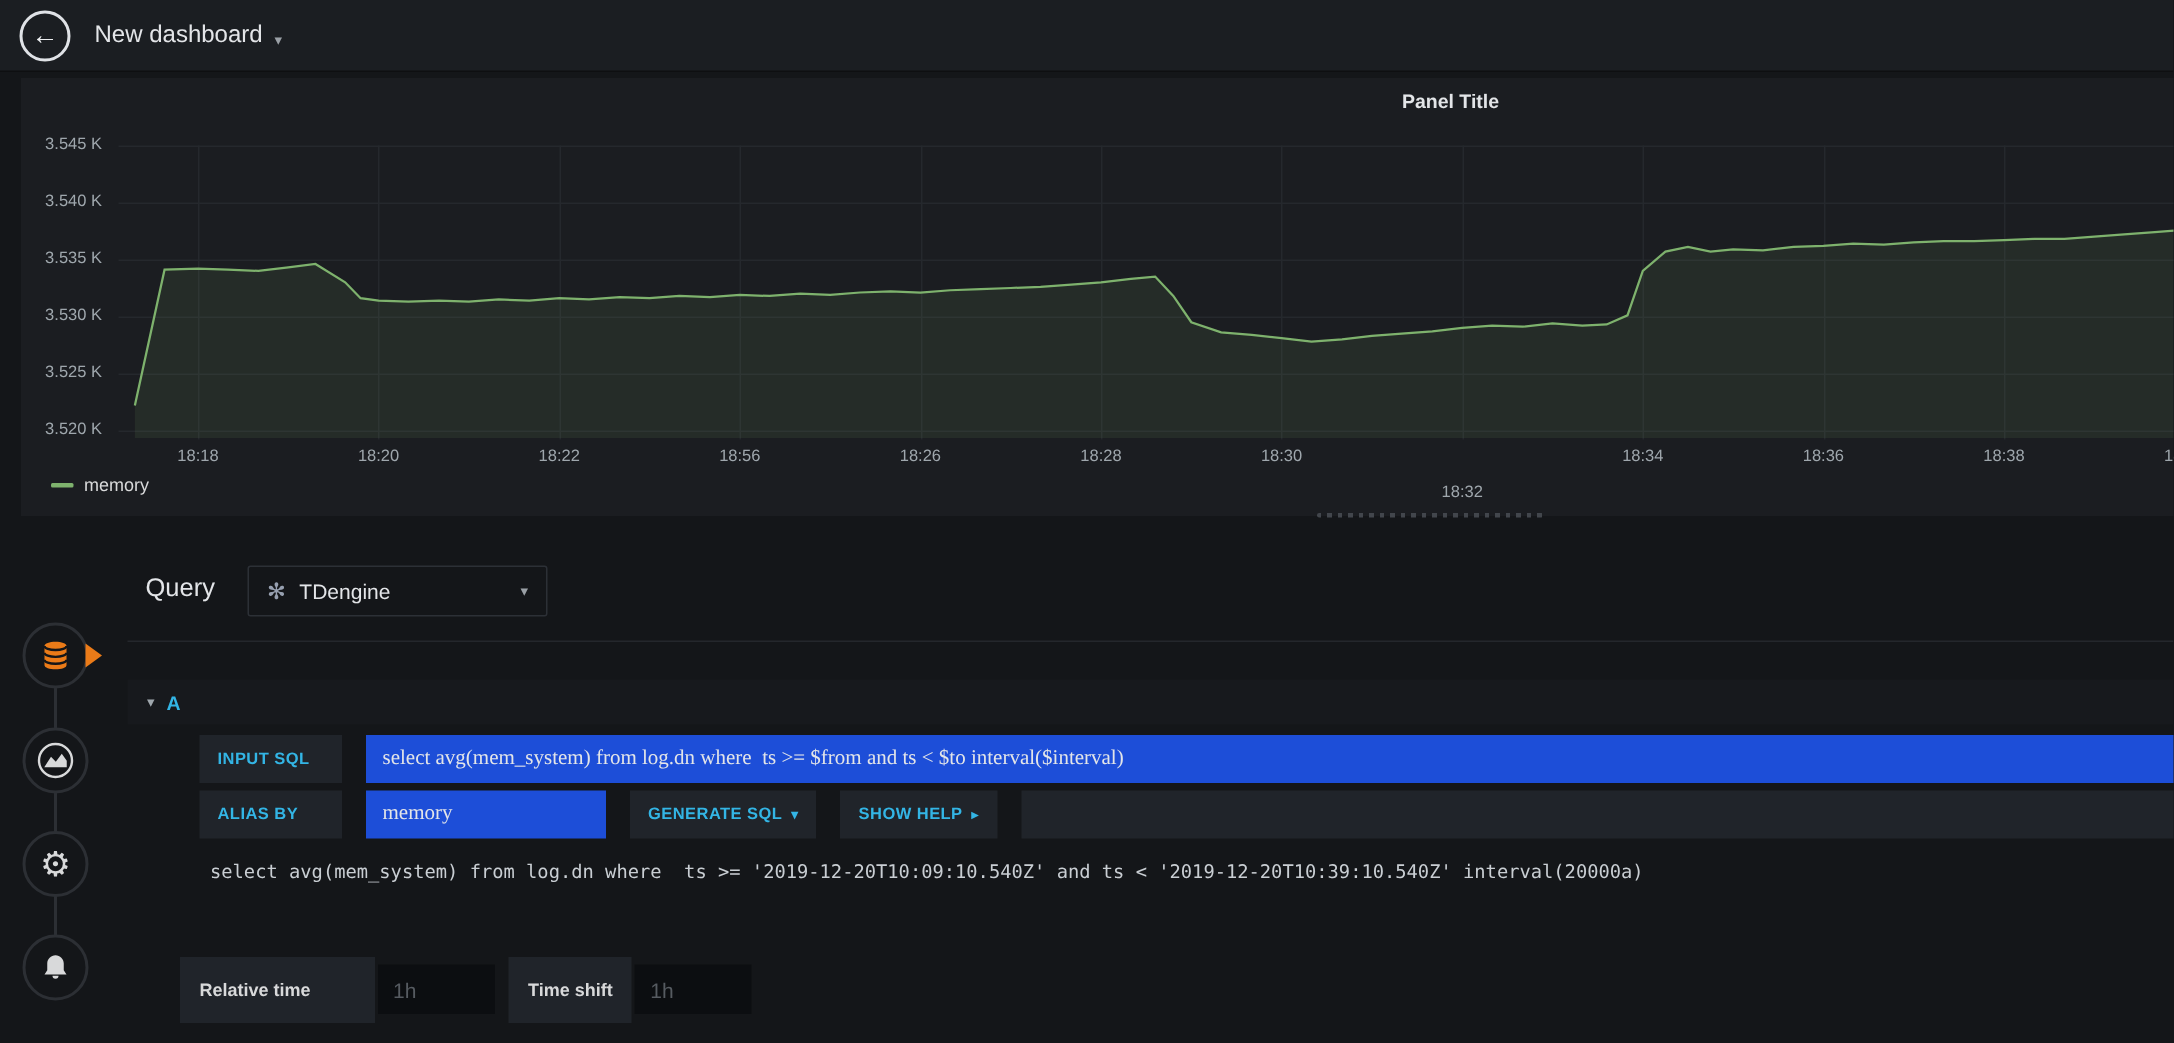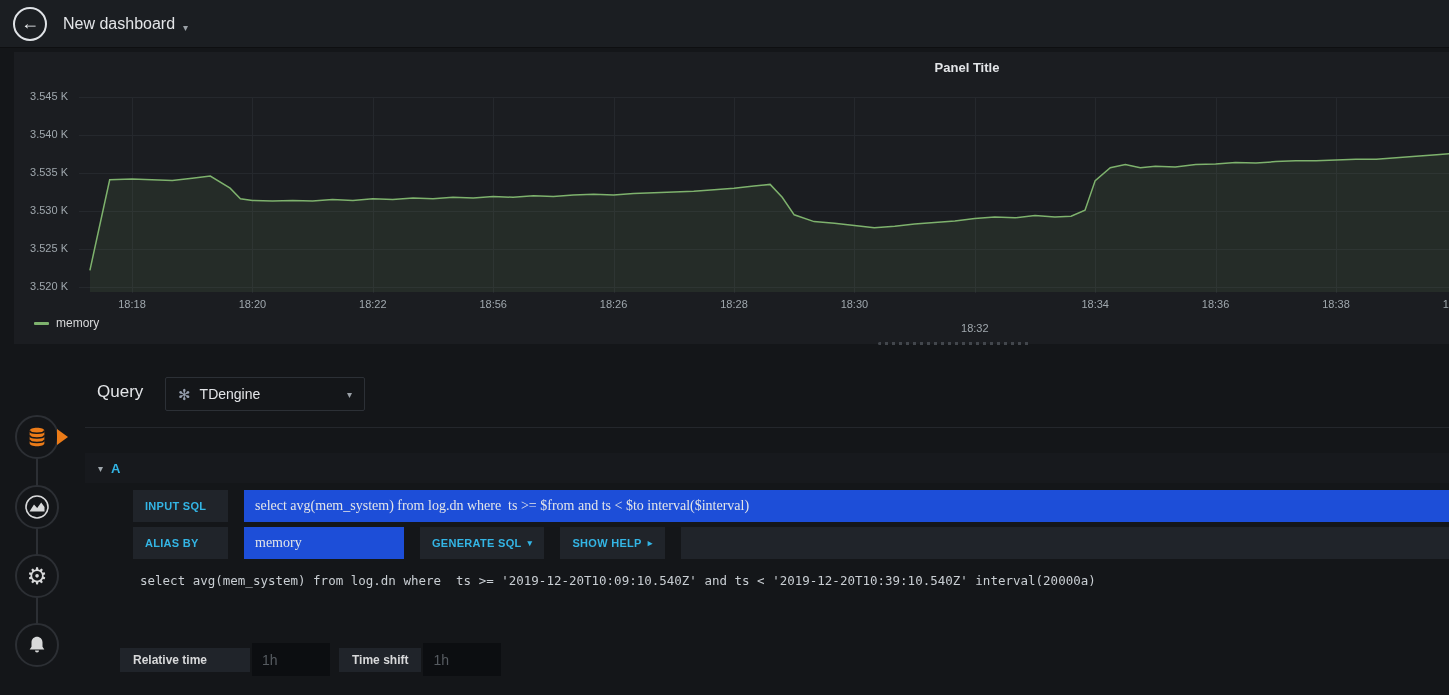--- a/index.html
+++ b/index.html
@@ -52,21 +52,21 @@
   .dark-input::placeholder{color:#565b61}
   .grow{flex:1}
   .w160{width:160px;flex:none}
   .filler{flex:1;background:#20242a}
 
   .gensql{position:absolute;left:140px;top:573px;font-family:"DejaVu Sans Mono",monospace;font-size:12.5px;color:#c9ced3;white-space:pre}
 
   .timerow{position:absolute;left:120px;top:643px;height:33px;display:flex;align-items:center}
   .tgroup{display:flex;align-items:center;gap:2px}
   .tgroup + .tgroup{margin-left:9px}
-  .tlabel{background:#20242a;color:#d8d9da;font-size:12px;font-weight:700;height:24px;display:flex;align-items:center;padding:0 13px;white-space:nowrap}
+  .tlabel{background:#20242a;color:#d8d9da;font-size:12px;font-weight:700;height:44px;display:flex;align-items:center;padding:0 13px;white-space:nowrap}
   .tlabel.w130{width:130px}
   .tinput{width:78px;height:33px;background:#0c0e11;border:none;color:#e3e5e8;font-size:14px;padding:0 10px;outline:none;font-family:"Liberation Sans",sans-serif}
   .tinput::placeholder{color:#565b61}
 </style>
 </head>
 <body>
 
 <div class="topbar">
   <button class="back-btn">
     <span>←</span>

